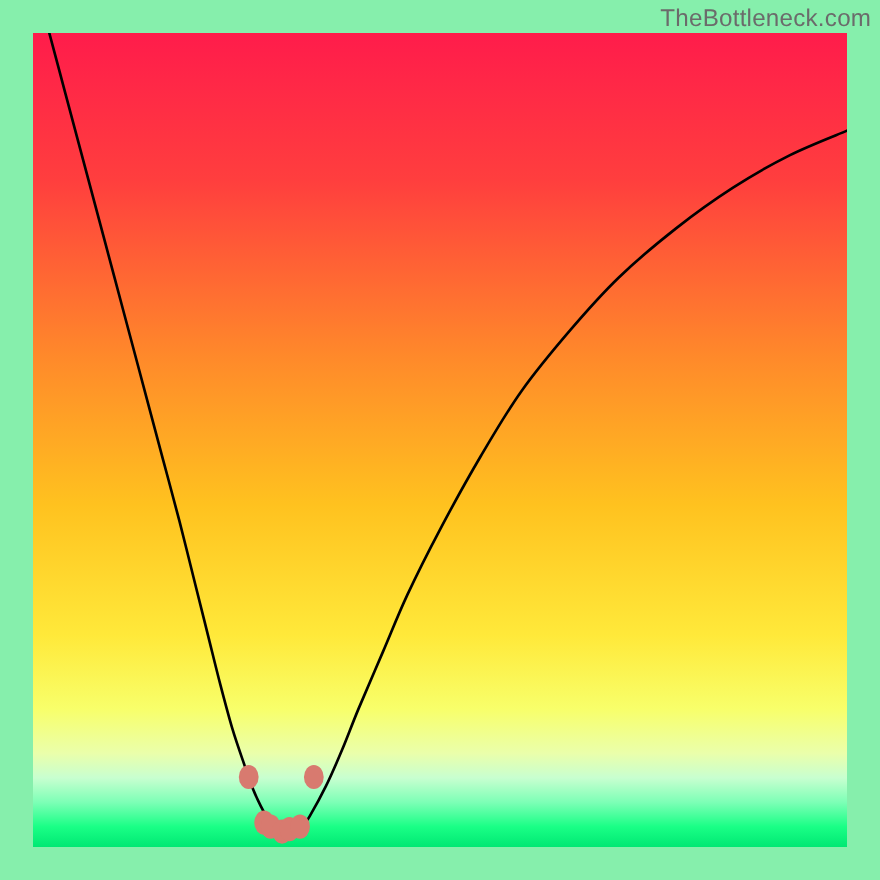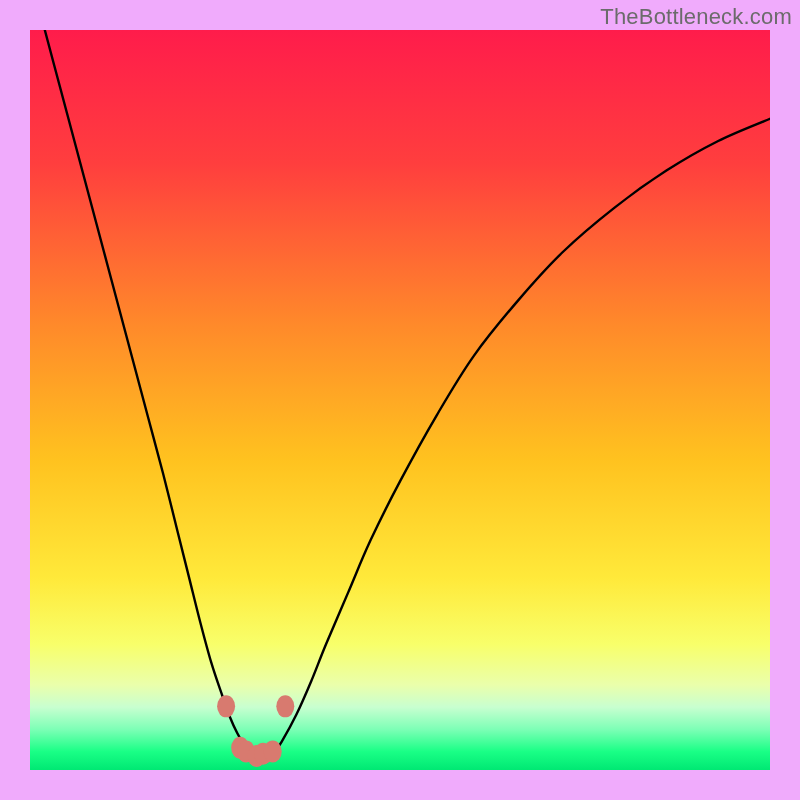--- a/index.html
+++ b/index.html
@@ -7,21 +7,21 @@
     padding: 0;
     width: 800px;
     height: 800px;
     overflow: hidden;
     background: #000;
     font-family: Arial, Helvetica, sans-serif;
   }
   .frame {
     position: absolute;
     inset: 0;
-    background: #f0abfc;
+    background: #86efac;
   }
   .plot {
     position: absolute;
     left: 30px;
     top: 30px;
     width: 740px;
     height: 740px;
     overflow: hidden;
   }
   .gradient {

